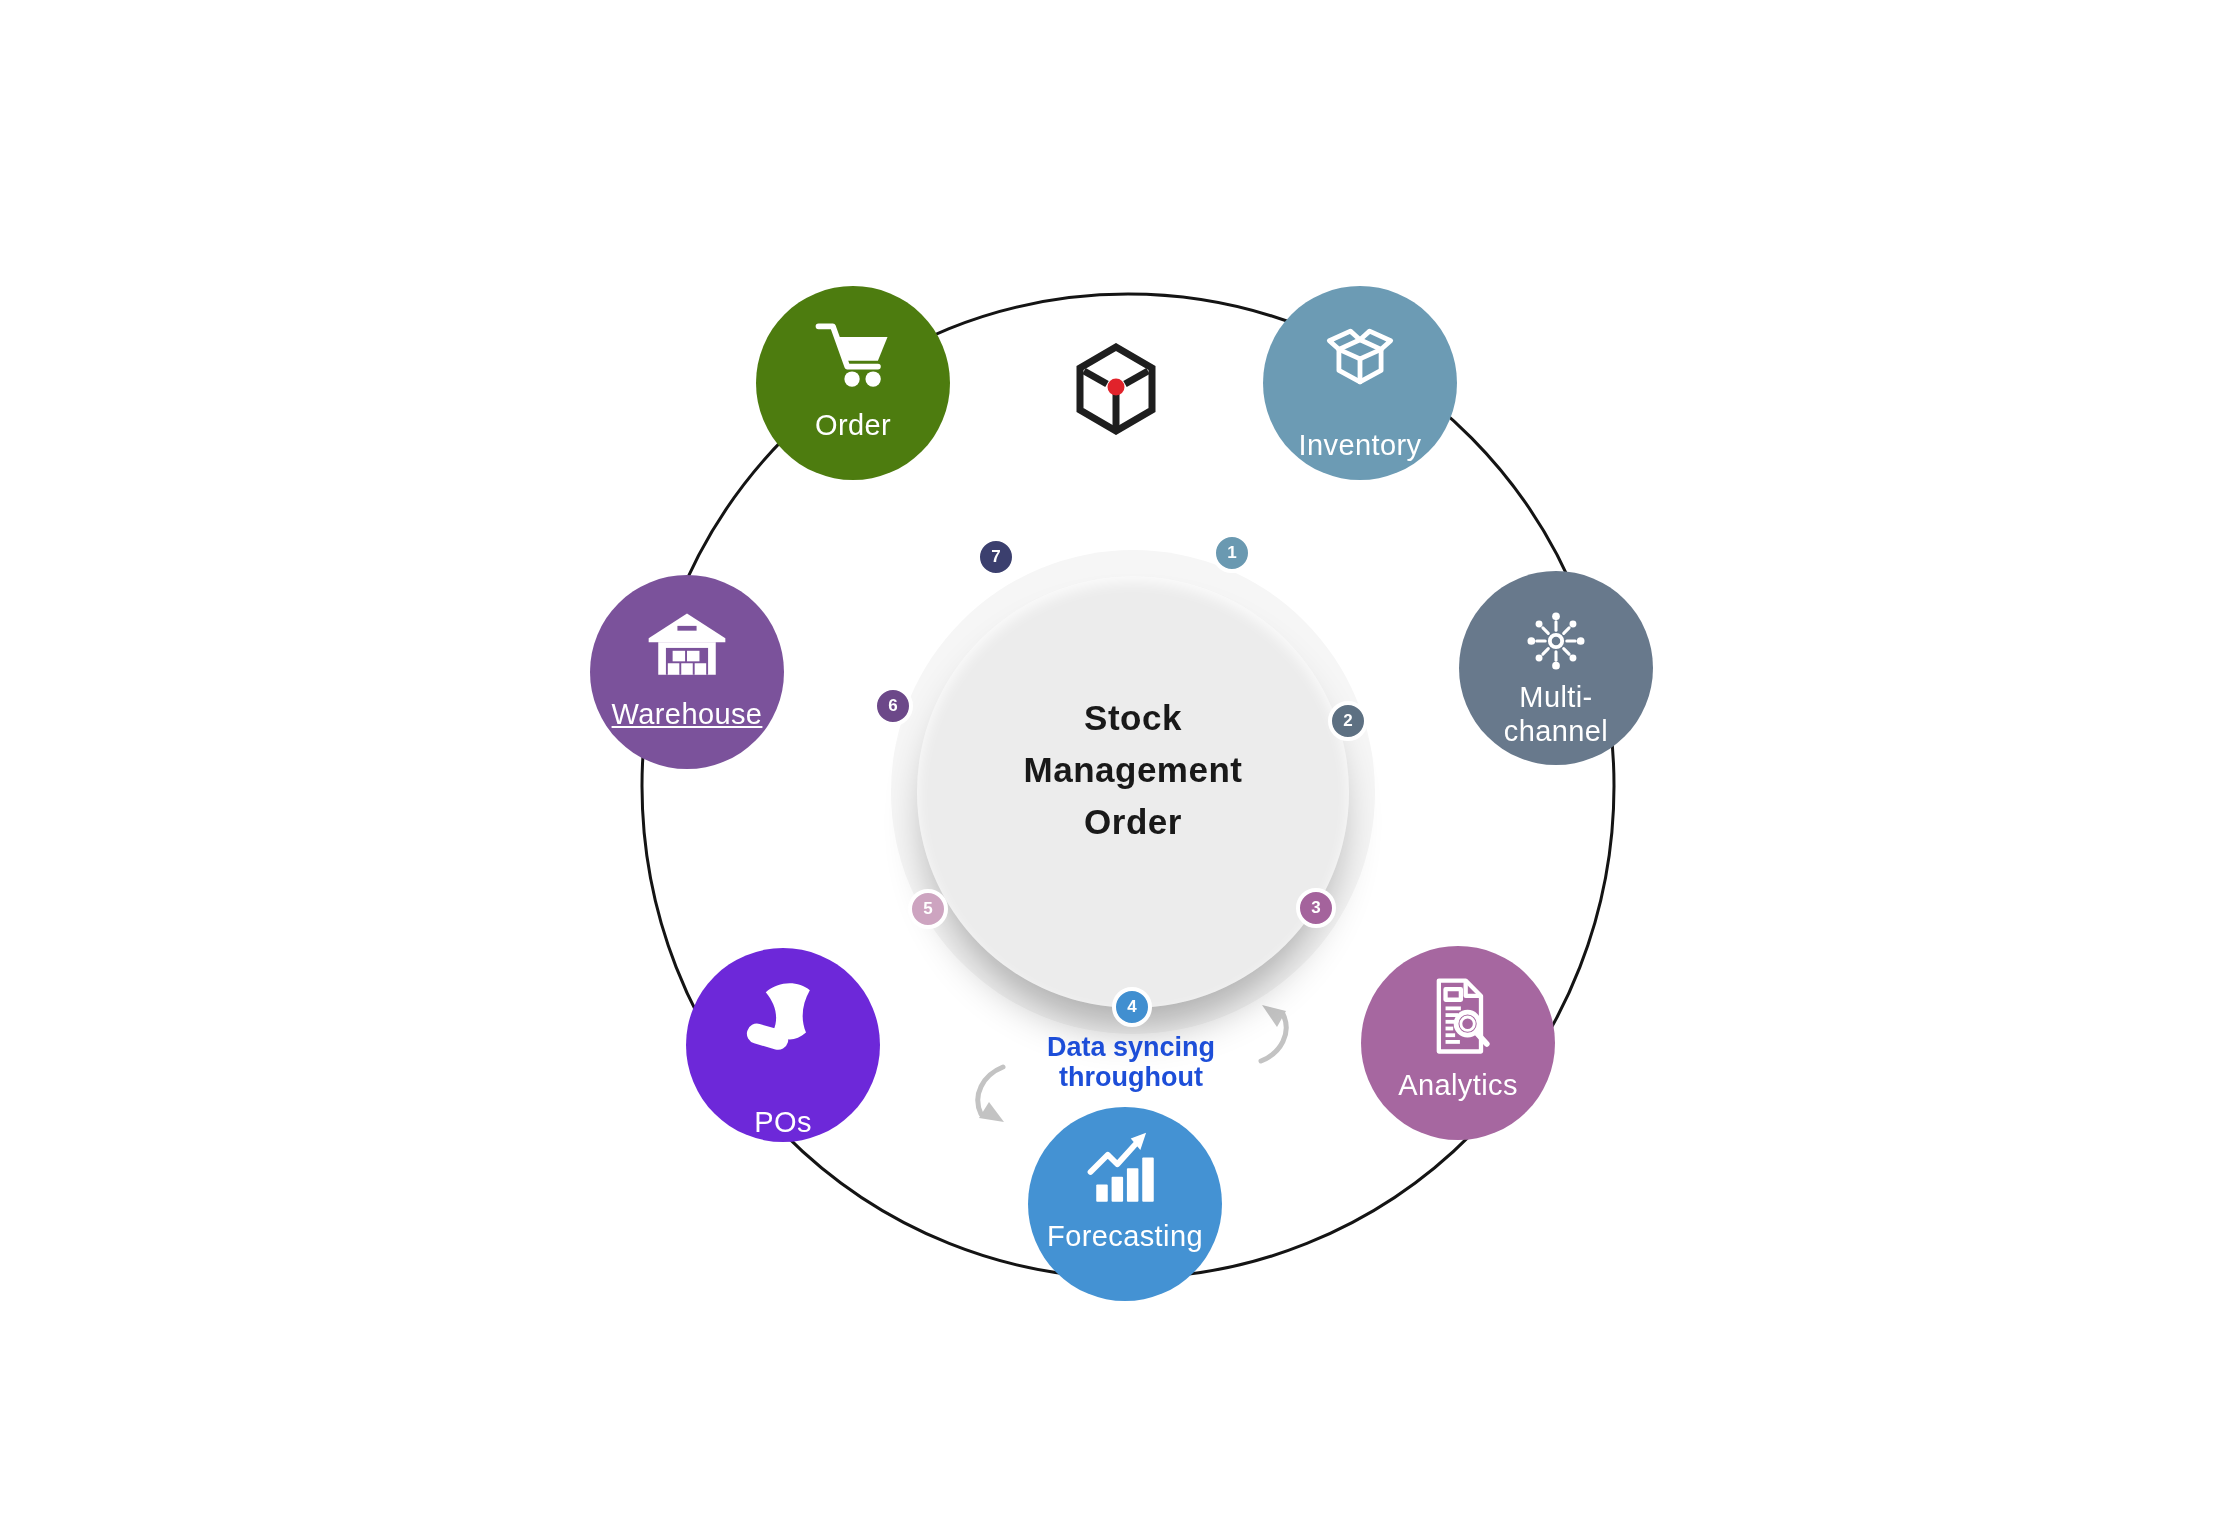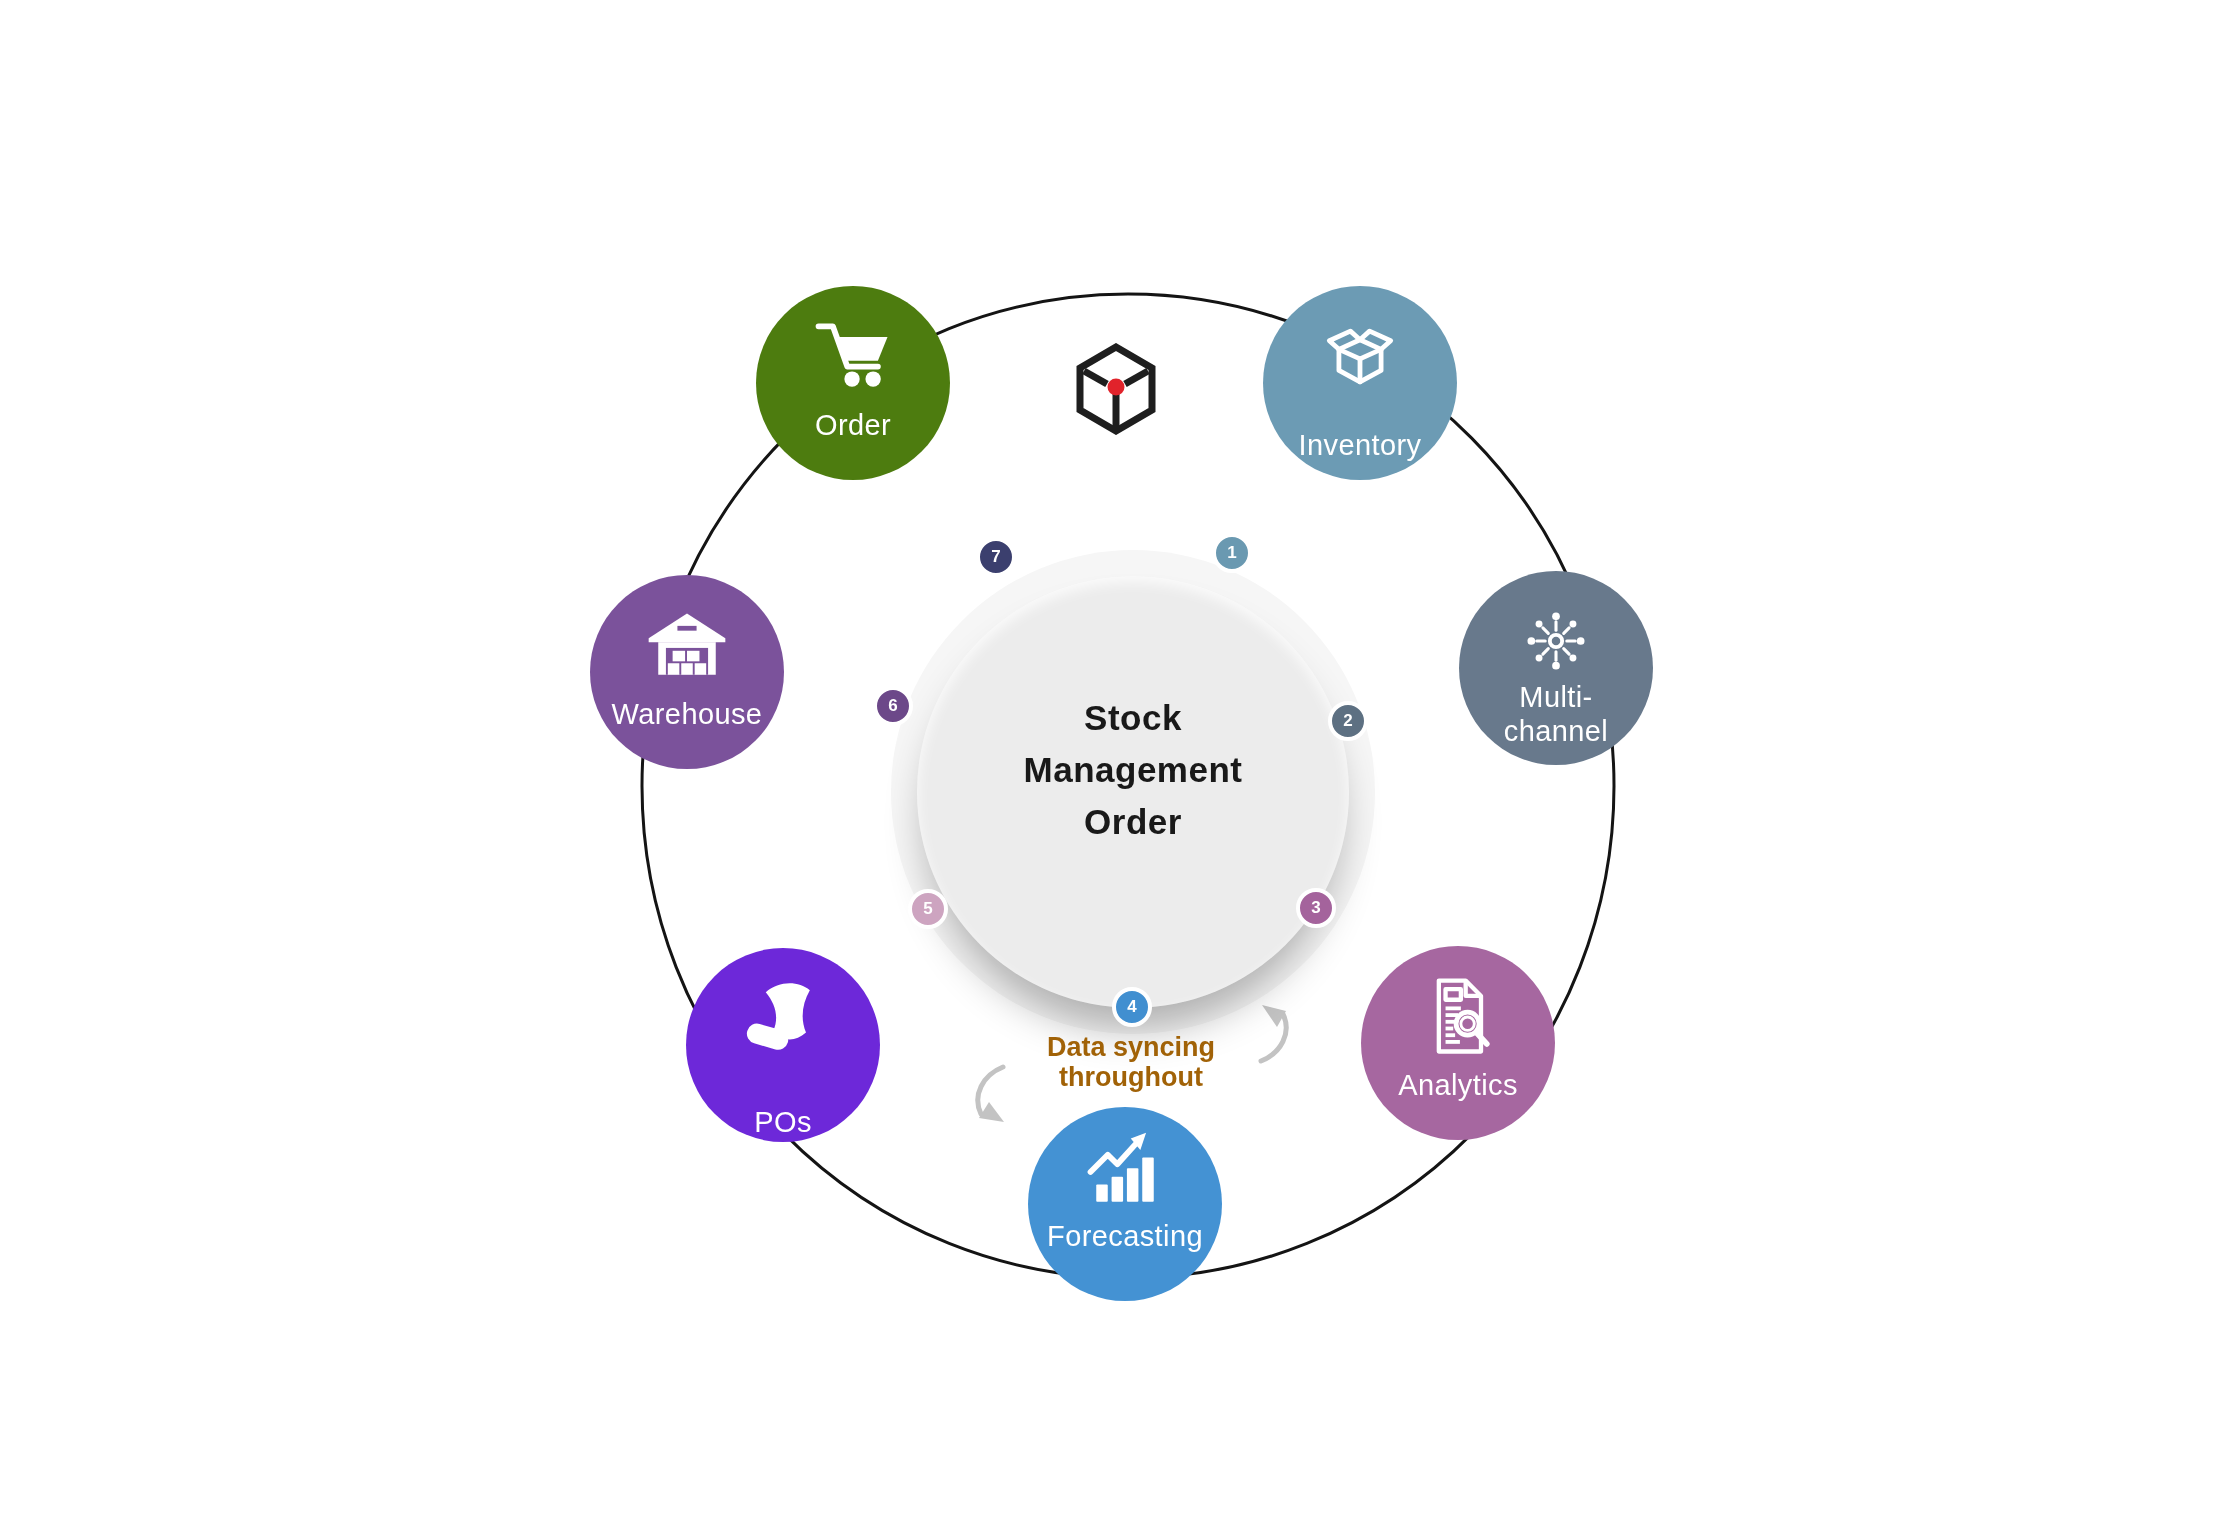--- a/index.html
+++ b/index.html
@@ -183,21 +183,21 @@
   <div class="node n-pos" style="background-color: #6d28d9; gap: 35px;">
     <div class="iconbox">
       <svg viewBox="0 0 96 96" fill="#ffffff">
         <rect x="10" y="56" width="44" height="21" rx="10.5" transform="rotate(16 32 66)"></rect>
         <path d="M30 20 C44 8 64 8 76 18 C68 32 66 48 72 62 C60 73 46 71 38 60 C44 46 40 32 30 20 Z"></path>
       </svg>
     </div>
     <div class="nlabel">POs</div>
   </div>
 
-  <div class="node n-warehouse" style="background-color: rgb(123, 82, 155);">
+  <div class="node n-warehouse" style="background-color: rgb(123, 82, 155); text-decoration: underline;">
     <div class="iconbox">
       <svg viewBox="0 0 96 96" style="color: rgb(123, 82, 155);">
         <g fill="#ffffff">
           <path d="M8 40 L48 14 L88 40 L88 44 L8 44 Z"></path>
           <rect x="18" y="44" width="60" height="34"></rect>
         </g>
         <rect x="26" y="50" width="44" height="28" fill="currentColor"></rect>
         <g fill="#ffffff">
           <rect x="33" y="53" width="13" height="11"></rect>
           <rect x="48" y="53" width="13" height="11"></rect>
@@ -216,16 +216,16 @@
       <svg viewBox="0 0 96 96" fill="#ffffff">
         <path d="M12 16 H27 L42 58 H74" fill="none" stroke="#ffffff" stroke-width="6" stroke-linecap="round" stroke-linejoin="round"></path>
         <path d="M32 27 H84 L74 52 H41 Z"></path>
         <circle cx="47" cy="71" r="8"></circle>
         <circle cx="69" cy="71" r="8"></circle>
       </svg>
     </div>
     <div class="nlabel">Order</div>
   </div>
 
-  <div class="caption" style="color: #a16207;">Data syncing
+  <div class="caption" style="color: #1d4ed8;">Data syncing
 throughout</div>
 
 </div>
 
 </body></html>

